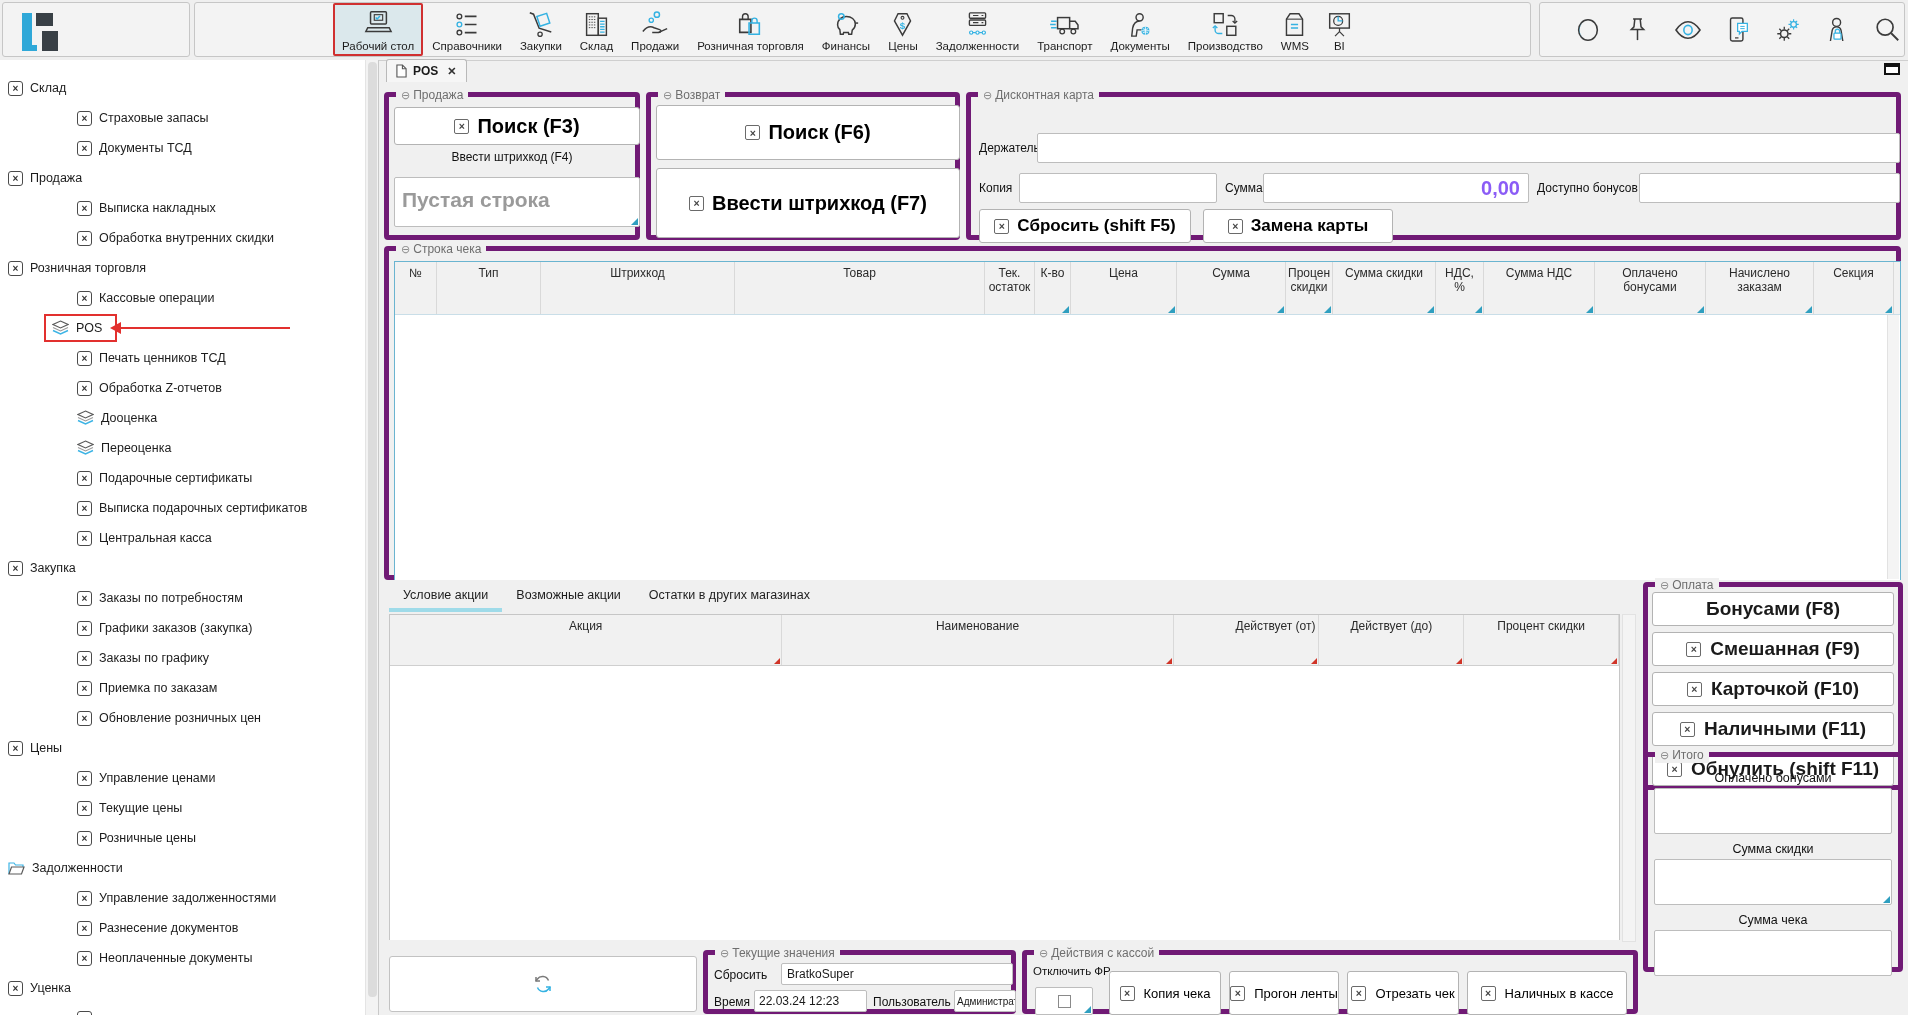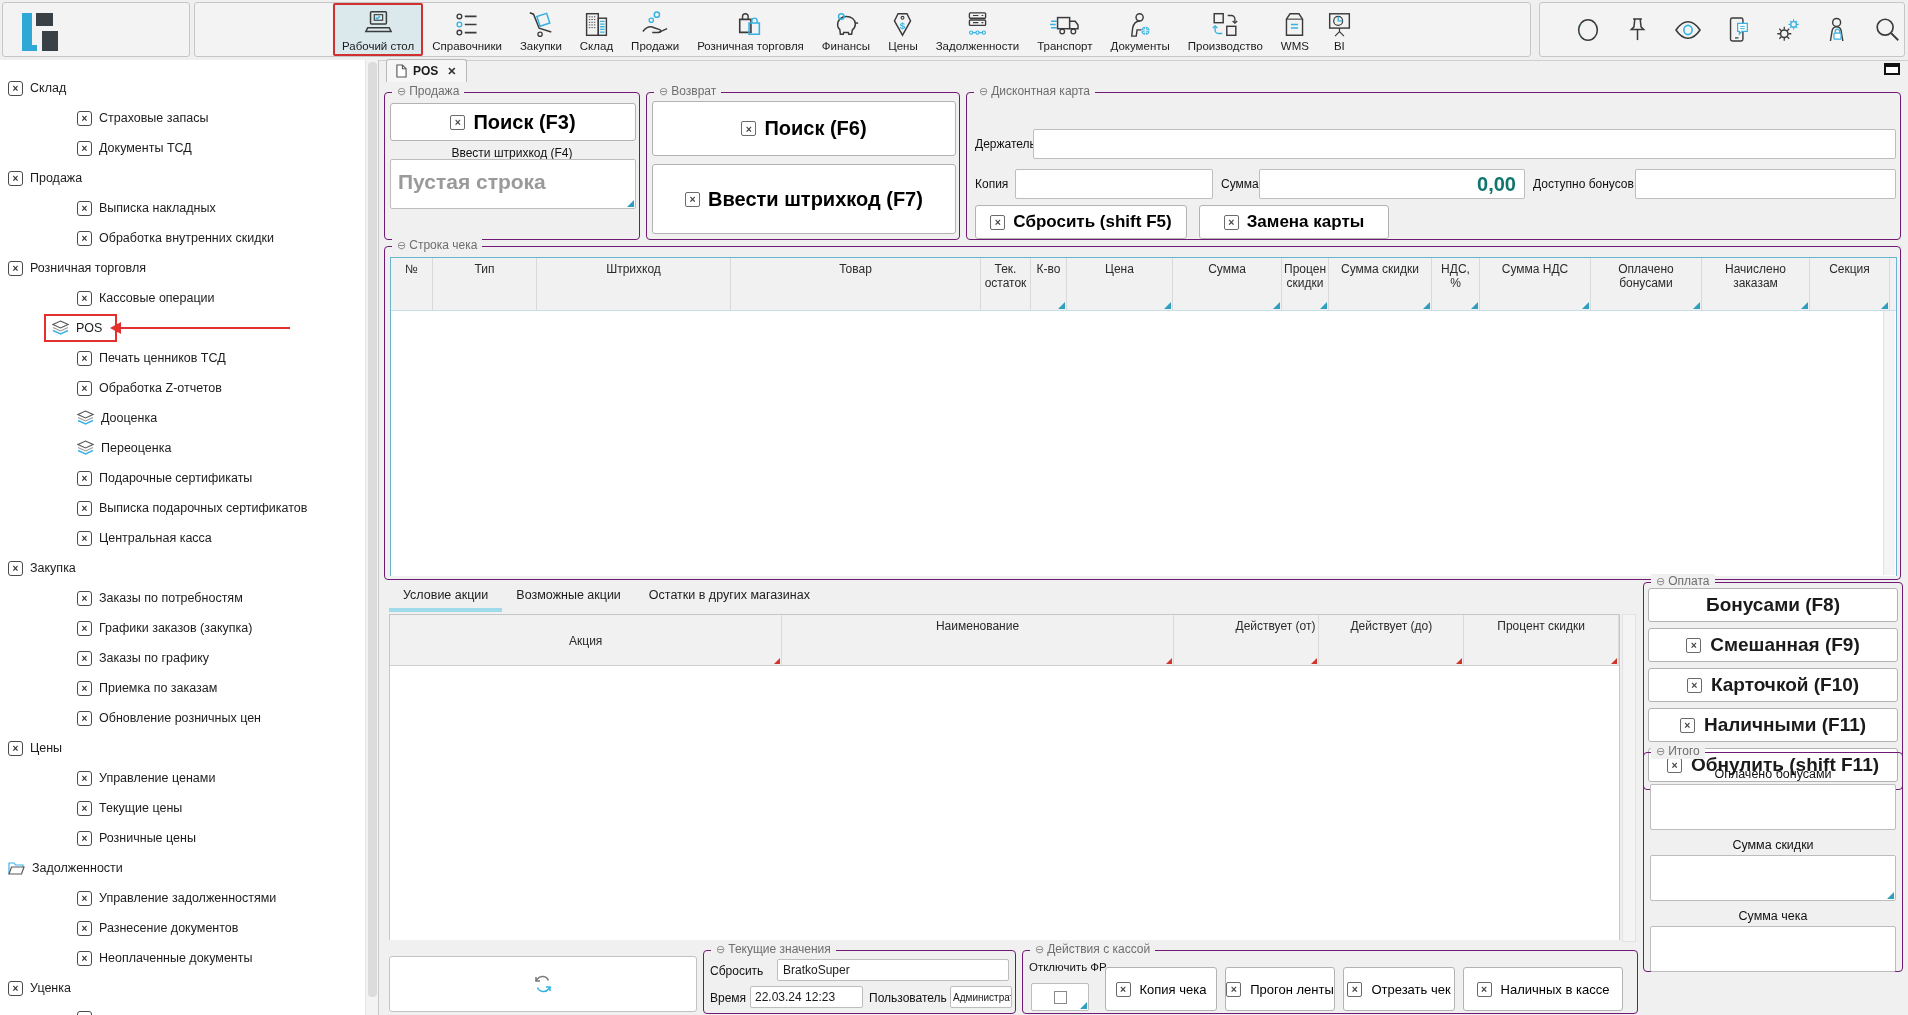--- a/index.html
+++ b/index.html
@@ -35,21 +35,21 @@
   .pos-arrow{position:absolute;left:112px;top:267px;width:178px;height:2px;background:#e2302e}
   .pos-arrow:before{content:"";position:absolute;left:-2px;top:-5px;width:0;height:0;
       border-right:11px solid #e2302e;border-top:6px solid transparent;border-bottom:6px solid transparent}
   
   .tab{position:absolute;left:386px;top:59px;height:22px;display:flex;align-items:center;gap:6px;padding:0 9px;
        background:#f6f6f6;border:1px solid #b9b9b9;border-bottom:none;border-radius:3px 3px 0 0;font-size:12px;font-weight:bold}
   .tab .close{font-weight:bold;font-size:11px;color:#333;margin-left:3px}
   .winmax{position:absolute;left:1884px;top:63px;width:16px;height:12px;border:2px solid #111;border-top:4px solid #111;
           background:#fff;box-sizing:border-box}
   
-  .groupbox{position:absolute;border:1px solid #701a75;border-radius:4px;box-sizing:border-box}
+  .groupbox{position:absolute;border:5px solid #701a75;border-radius:4px;box-sizing:border-box}
   .gtitle{position:absolute;top:-9px;left:7px;background:#f0f0f0;padding:0 5px;font-size:12px;color:#6e6e6e;white-space:nowrap;line-height:15px}
   .gtitle .gm{font-style:normal;color:#8a8a8a;font-size:11px;margin-right:3px}
   .btn{position:absolute;background:#fff;border:1px solid #b3b3b3;border-radius:3px;display:flex;align-items:center;
        justify-content:center;gap:8px;font-weight:bold;color:#000;box-sizing:border-box;white-space:nowrap}
   .xico{width:15px;height:15px;border:1px solid #6a6a6a;border-radius:2px;display:inline-flex;align-items:center;
         justify-content:center;font-size:10.5px;font-weight:bold;color:#444;background:#fff;flex:none;box-sizing:border-box}
   .ibox{position:absolute;background:#fff;border:1px solid #bdbdbd;border-radius:2px;box-sizing:border-box;font-size:12px}
   .flabel{position:absolute;font-size:12px;color:#111;white-space:nowrap}
   .tri{position:absolute;width:0;height:0;right:1px;bottom:1px}
   .tri-teal{border-left:7px solid transparent;border-bottom:7px solid #2f9fc0}
@@ -485,21 +485,21 @@
 </div>
 <span class="winmax"></span>
 
 <div class="groupbox" style="left:384px;top:92px;width:256px;height:148px">
   <span class="gtitle"><i class="gm">⊖</i><b style="font-weight:normal">Продажа</b></span>
   <div class="btn" style="left:5px;top:10px;width:246px;height:38px;font-size:20px">
     <span class="xico">×</span>
     <span>Поиск (F3)</span>
   </div>
   <div class="flabel" style="left:0;top:53px;width:100%;text-align:center">Ввести штрихкод (F4)</div>
-  <div class="ibox" style="left:5px;top:66px;width:246px;height:50px">
+  <div class="ibox" style="left:5px;top:80px;width:246px;height:50px">
     <span style="position:absolute;left:7px;top:10px;font-size:21px;font-weight:bold;color:#9a9a9a">Пустая строка</span>
     <i class="tri tri-teal"></i>
   </div>
 </div>
 
 <div class="groupbox" style="left:646px;top:92px;width:314px;height:148px">
   <span class="gtitle"><i class="gm">⊖</i><b style="font-weight:normal">Возврат</b></span>
   <div class="btn" style="left:5px;top:8px;width:304px;height:55px;font-size:20px">
     <span class="xico">×</span>
     <span>Поиск (F6)</span>
@@ -511,21 +511,21 @@
 </div>
 
 <div class="groupbox" style="left:966px;top:92px;width:935px;height:148px">
   <span class="gtitle"><i class="gm">⊖</i><b style="font-weight:normal">Дисконтная карта</b></span>
   <div class="flabel" style="left:8px;top:44px">Держатель</div>
   <div class="ibox" style="left:66px;top:36px;width:863px;height:30px"></div>
   <div class="flabel" style="left:8px;top:84px">Копия</div>
   <div class="ibox" style="left:48px;top:76px;width:198px;height:30px"></div>
   <div class="flabel" style="left:254px;top:84px">Сумма</div>
   <div class="ibox" style="left:292px;top:76px;width:266px;height:30px">
-    <span style="position:absolute;right:8px;top:3px;font-size:20px;font-weight:bold;color:#0f766e">0,00</span>
+    <span style="position:absolute;right:8px;top:3px;font-size:20px;font-weight:bold;color:#8b5cf6">0,00</span>
   </div>
   <div class="flabel" style="left:566px;top:84px">Доступно бонусов</div>
   <div class="ibox" style="left:668px;top:76px;width:261px;height:30px"></div>
   <div class="btn" style="left:8px;top:112px;width:212px;height:34px;font-size:17px">
     <span class="xico">×</span>
     <span>Сбросить (shift F5)</span>
   </div>
   <div class="btn" style="left:232px;top:112px;width:190px;height:34px;font-size:17px">
     <span class="xico">×</span>
     <span>Замена карты</span>
@@ -598,21 +598,21 @@
   </div>
 </div>
 
 <div id="promo-tabs">
     <div class="ptab active">Условие акции</div>
     <div class="ptab">Возможные акции</div>
     <div class="ptab">Остатки в других магазинах</div>
   </div>
 <div class="pgrid">
   <div class="ghead" id="promo-header" style="height:50px">
-      <div class="rcell" style="width: 393px; align-items: center;">
+      <div class="rcell" style="width: 393px;">
         <span>Акция</span>
         <i class="tri tri-red"></i>
       </div>
       <div class="rcell" style="width: 392px;">
         <span>Наименование</span>
         <i class="tri tri-red"></i>
       </div>
       <div class="rcell" style="width: 146px; justify-content: flex-end;">
         <span>Действует (от)</span>
         <i class="tri tri-red"></i>

